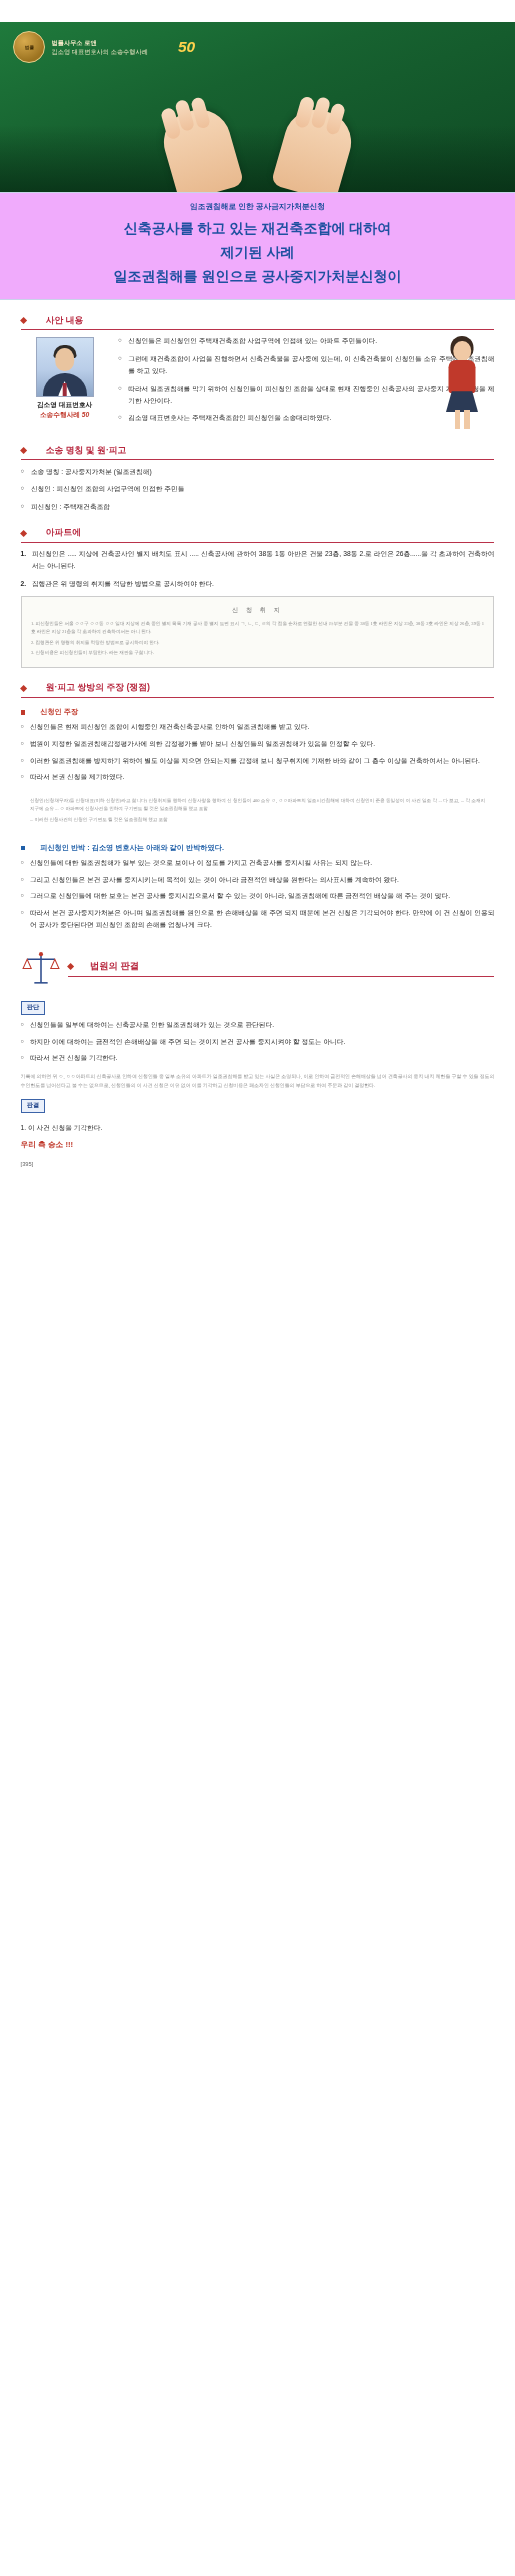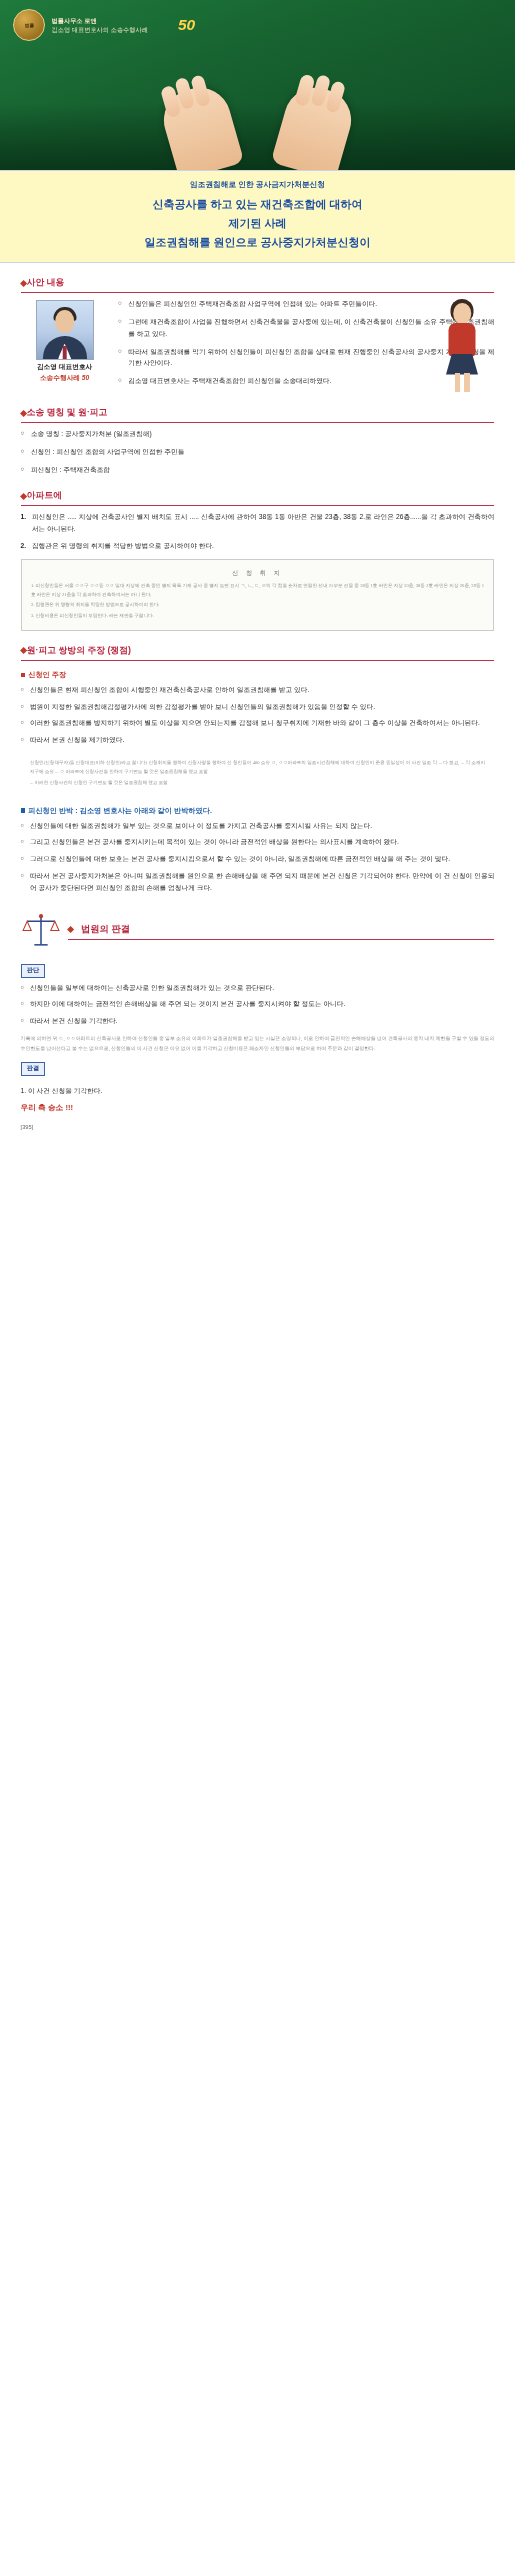--- a/index.html
+++ b/index.html
@@ -11,20 +11,21 @@
     font-family: "Liberation Sans", sans-serif;
     width: 515px;
     color: #222;
   }
   .page {
     width: 515px;
     position: relative;
     background: #fff;
     padding-bottom: 20.6px;
     box-sizing: border-box;
+    margin-top: 22px;
   }
 
   
   .hero {
     position: relative;
     width: 515px;
     height: 170px;
     background: linear-gradient(160deg, #1f7a3c 0%, #176230 40%, #0f4a24 100%);
     overflow: hidden;
   }
@@ -118,50 +119,50 @@
     border-radius: 7.2px;
     background: linear-gradient(to top, #eec09a, #f8ddc2);
   }
   .hand .f1 { left: 6.2px; }
   .hand .f2 { left: 22px; top: -13.4px; }
   .hand .f3 { left: 38px; top: -11.3px; }
 
   
   .strip {
     width: 515px;
-    background: #fef9c3;
+    background: #f0abfc;
     border-top: 0.5px solid #c9d3ea;
     border-bottom: 0.5px solid #c9d3ea;
     padding: 7.2px 0 10.3px 0;
     box-sizing: border-box;
   }
   .strip-top {
     text-align: center;
     color: #1d4f9c;
     font-size: 7.7px;
     font-weight: bold;
     padding: 2.1px 0 5.2px 0;
   }
   .strip-body {
     text-align: center;
     color: #1e50a0;
-    font-size: 11px;
+    font-size: 14px;
     font-weight: bold;
     line-height: 1.7;
   }
 
   
   .content {
     padding: 0 20.6px;
     box-sizing: border-box;
   }
   .section-head {
     display: flex;
     align-items: center;
-    gap: 1px;
+    gap: 20px;
     margin: 14.4px 0 5.2px 0;
     border-bottom: 1px solid #b9324a;
     padding-bottom: 2.6px;
   }
   .diamond {
     width: 5.2px;
     height: 5.2px;
     background: #c0392b;
     transform: rotate(45deg);
     flex: none;
@@ -365,21 +366,21 @@
     color: #6b6b6b;
     margin-bottom: 4.1px;
   }
   .scan p { margin: 0 0 2.1px 0; }
   .scan.noborder { border: none; background: transparent; }
 
   
   .sub-head {
     display: flex;
     align-items: center;
-    gap: 3px;
+    gap: 15px;
     margin: 9.3px 0 4.1px 0;
   }
   .sub-head .sq {
     width: 4.6px; height: 4.6px;
     background: #1f5fa8;
     flex: none;
   }
   .sub-head .sq.red { background: #c0392b; }
   .sub-head h3 {
     margin: 0;
@@ -420,21 +421,21 @@
   }
   .scale-icon {
     width: 40px;
     height: 40px;
     flex: none;
     position: relative;
   }
   .ruling-title-wrap {
     display: flex;
     align-items: center;
-    gap: 8px;
+    gap: 17px;
     border-bottom: 1px solid #b9324a;
     padding-bottom: 2.6px;
     flex: 1;
   }
   .ruling-title-wrap h2 {
     margin: 0;
     font-size: 9.3px;
     color: #b8283f;
     font-weight: bold;
   }

